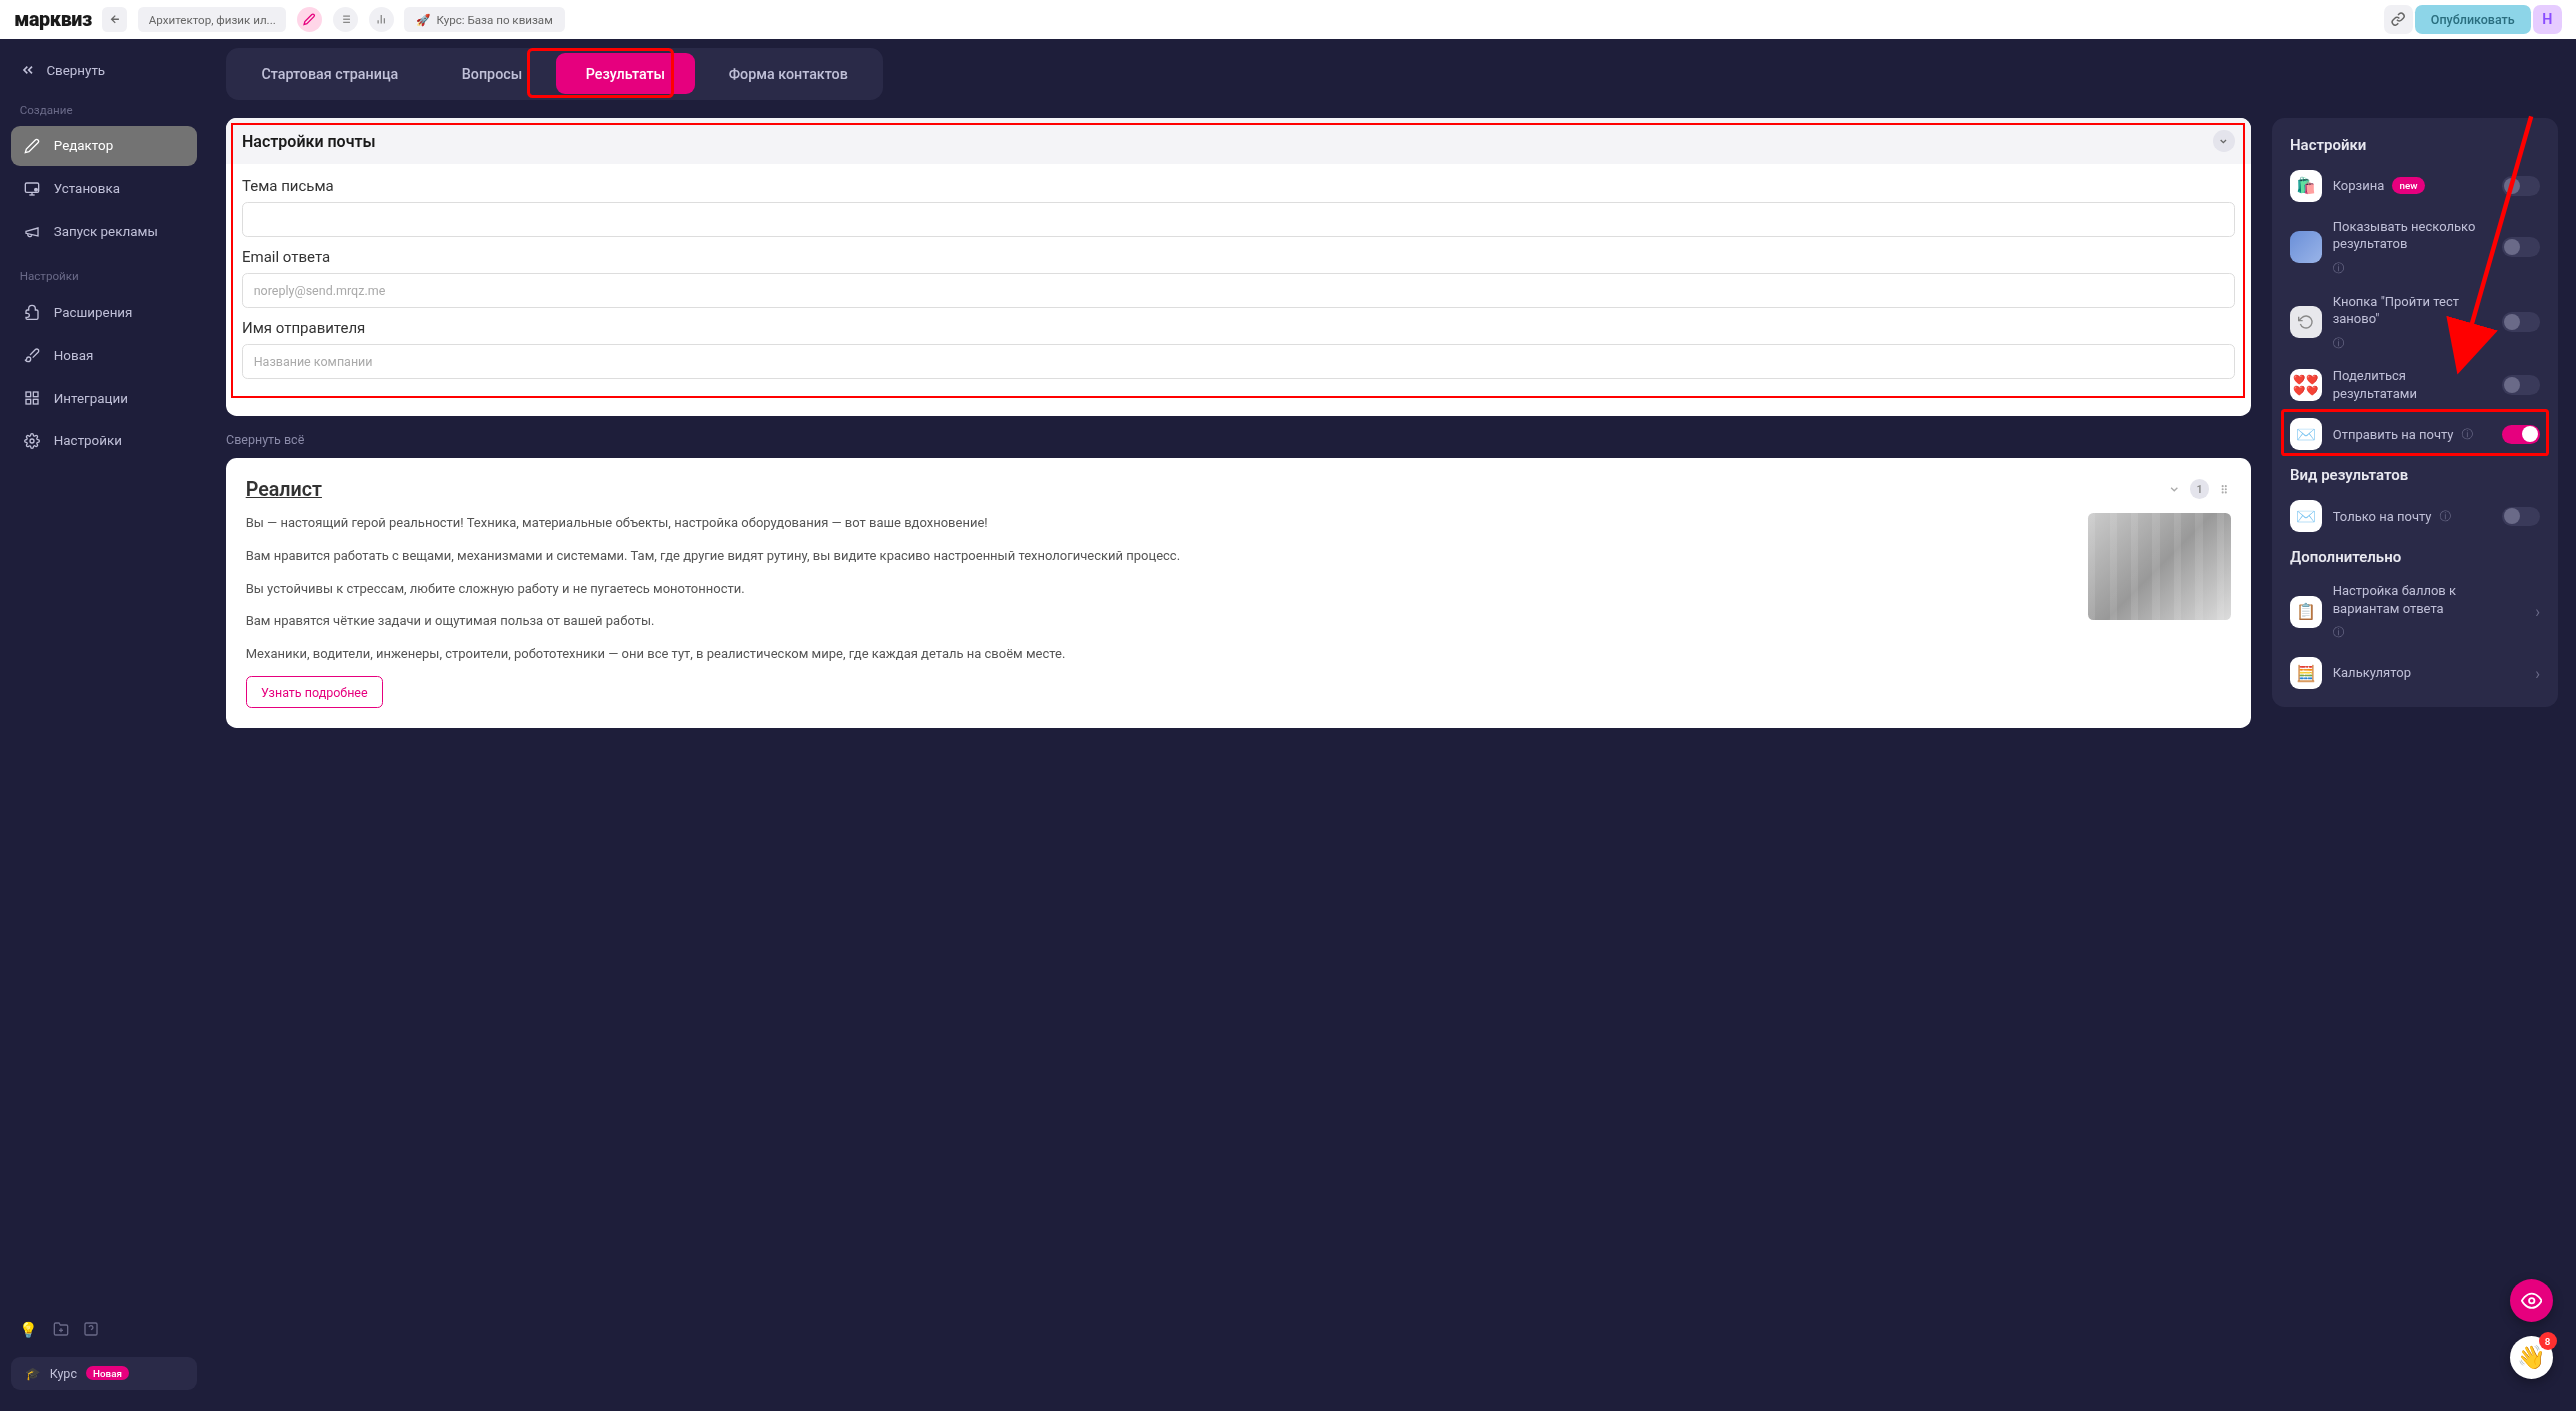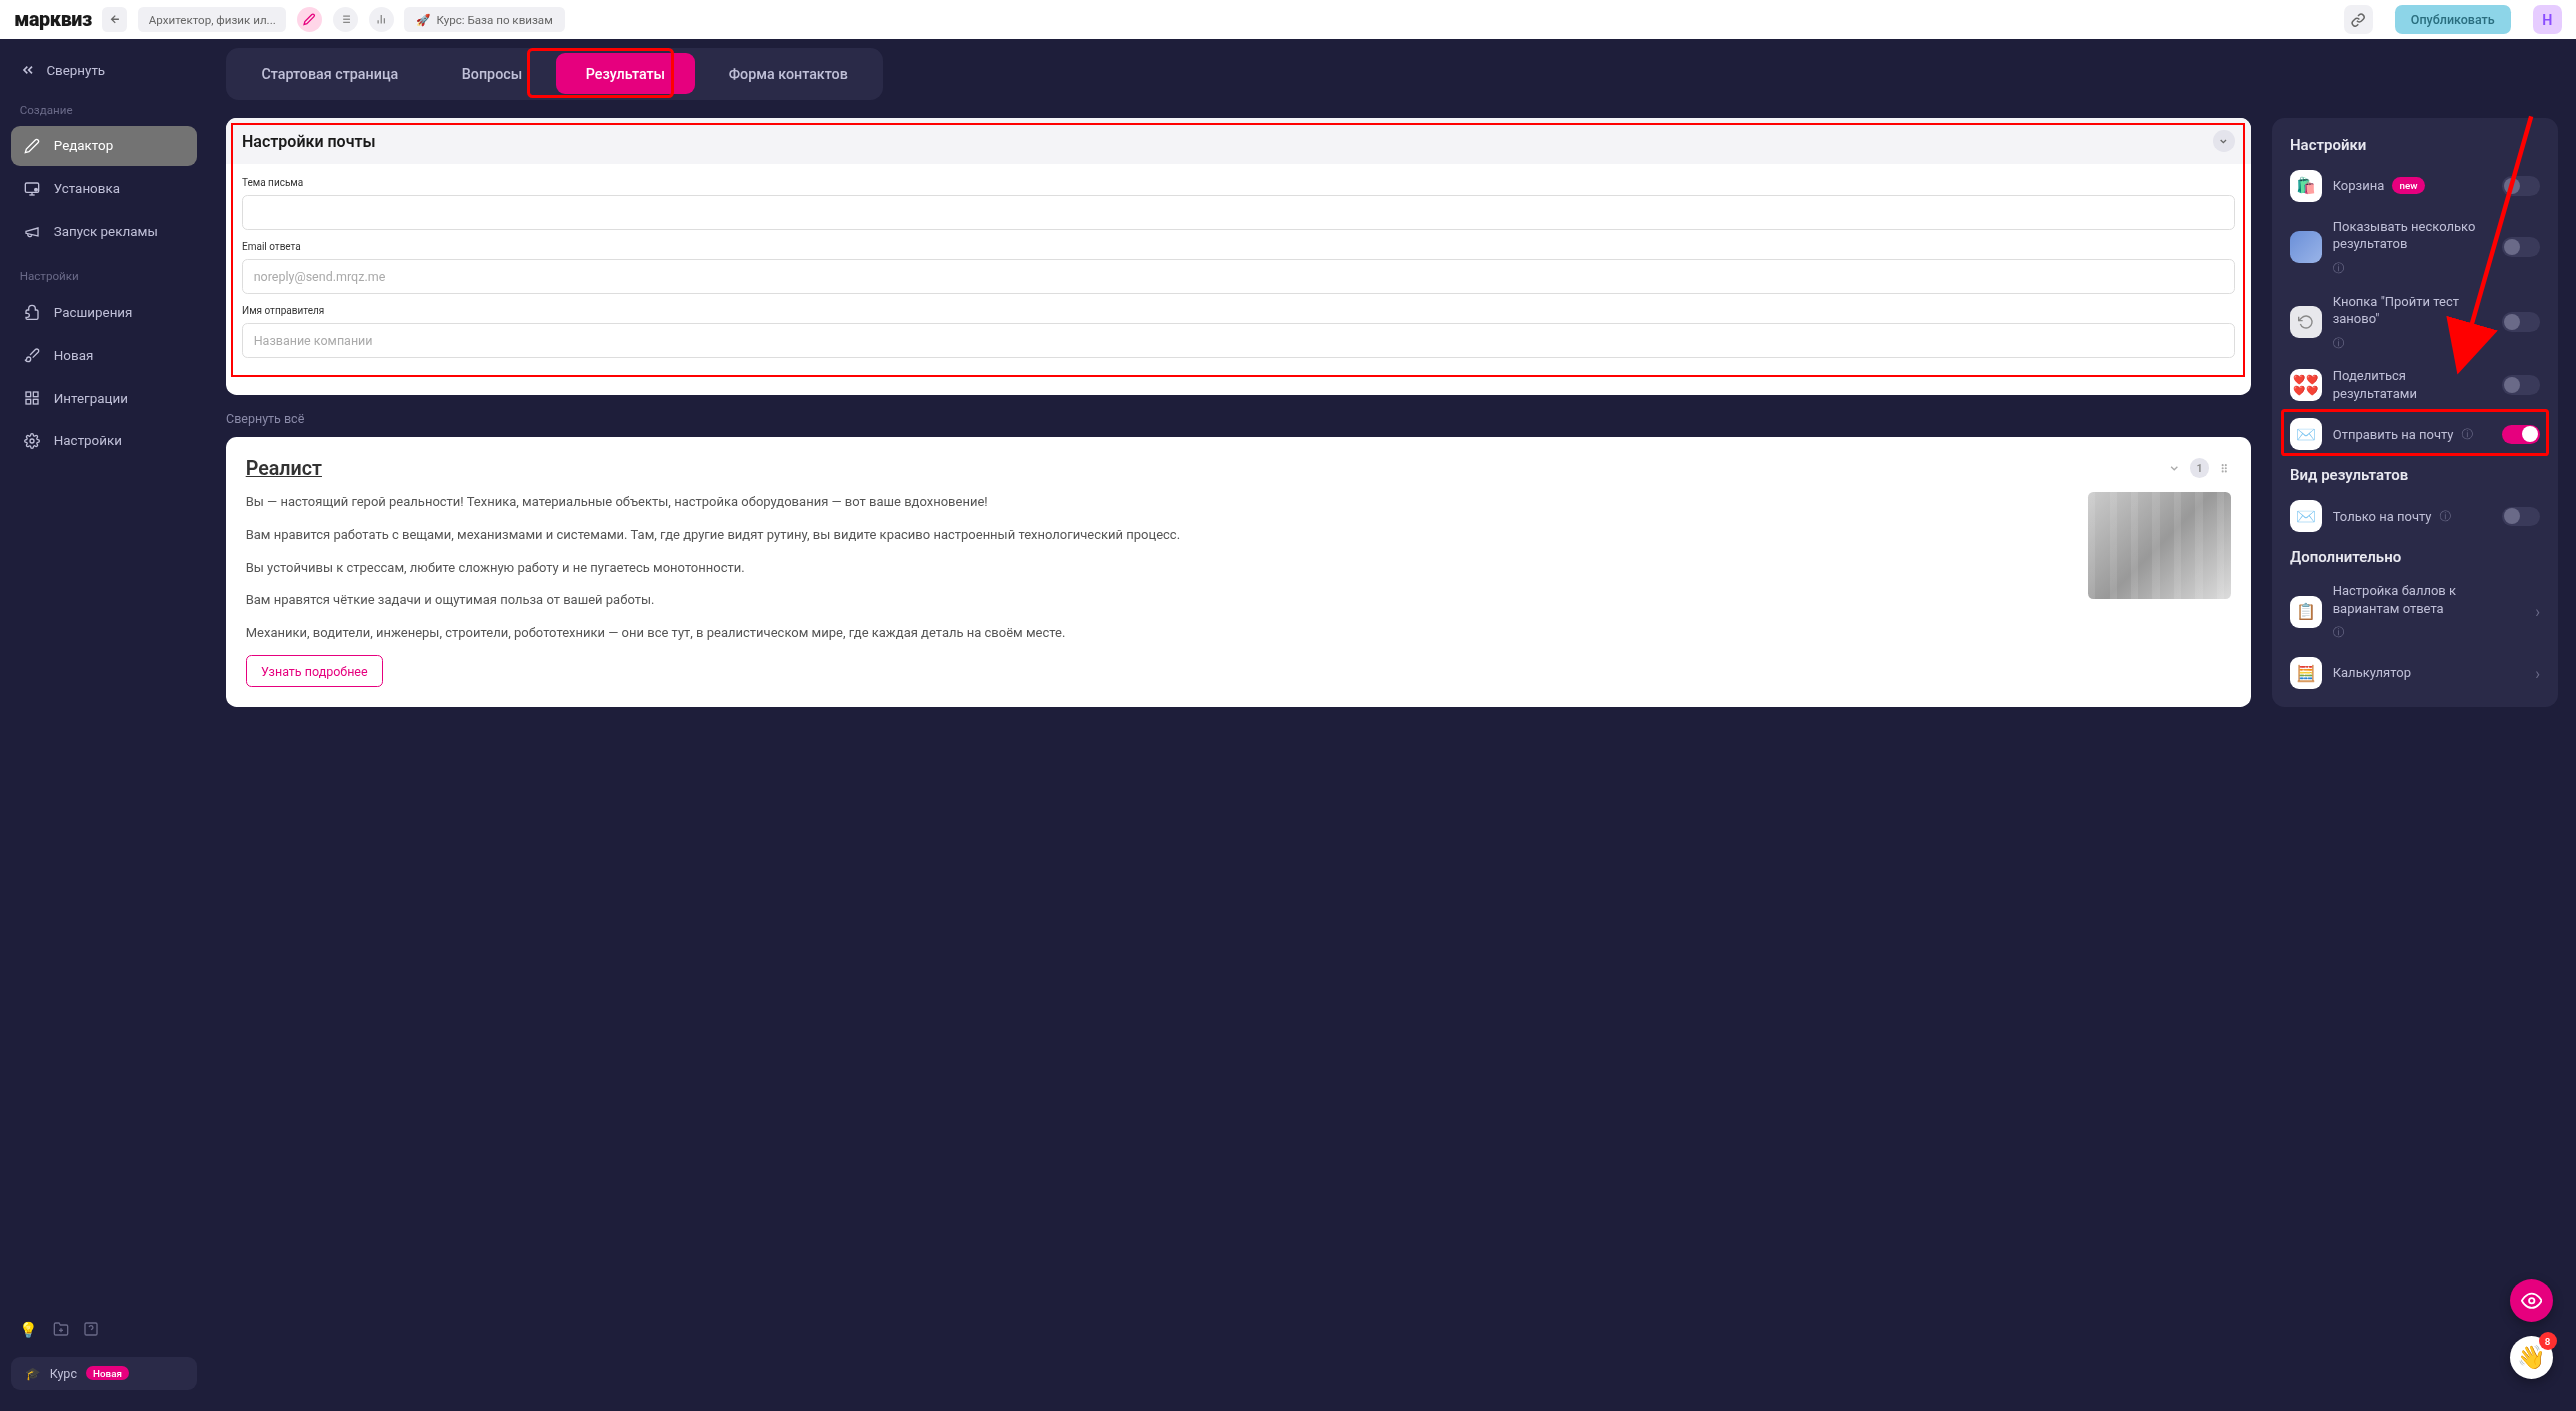--- a/index.html
+++ b/index.html
@@ -7,21 +7,21 @@
 
 .topbar { background: #fff; height: 39px; display: flex; align-items: center; padding: 0 14.3px; justify-content: space-between; }
 .topbar-left { display: flex; align-items: center; gap: 10.7px; }
 .logo { font-weight: 900; font-size: 19.7px; color: #1a1a1a; letter-spacing: -0.4px; }
 .back-btn { width: 25px; height: 25px; border-radius: 5.4px; background: #f0f0f4; display: flex; align-items: center; justify-content: center; cursor: pointer; color: #666; }
 .quiz-name { background: #f0f0f4; padding: 5.4px 10.7px; border-radius: 5.4px; color: #666; font-size: 11.6px; }
 .circle-btn { width: 25px; height: 25px; border-radius: 12.5px; display: flex; align-items: center; justify-content: center; cursor: pointer; }
 .circle-pink { background: #ffd6e8; color: #e6007e; }
 .circle-gray { background: #f0f0f4; color: #888; }
 .course-pill { background: #f0f0f4; padding: 5.4px 12.5px; border-radius: 5.4px; color: #666; font-size: 11.6px; display: flex; align-items: center; gap: 5.4px; }
-.topbar-right { display: flex; align-items: flex-end; gap: 22px; }
+.topbar-right { display: flex; align-items: flex-start; gap: 2px; }
 .link-btn { width: 29px; height: 29px; border-radius: 7.2px; background: #f0f0f4; display: flex; align-items: center; justify-content: center; cursor: pointer; color: #666; }
 .publish-btn { background: #8dd5e8; color: #2a6e7f; padding: 7.2px 16px; border-radius: 7.2px; font-size: 12.5px; font-weight: 500; cursor: pointer; border: none; }
 .avatar { width: 29px; height: 29px; border-radius: 7.2px; background: #e6ccff; color: #8a4dff; display: flex; align-items: center; justify-content: center; font-weight: 600; }
 
 .main { display: flex; height: calc(100vh - 39px); }
 .sidebar { width: 208px; background: #1e1e3a; padding: 14.3px 7.2px; display: flex; flex-direction: column; }
 .collapse-row { display: flex; align-items: center; gap: 10.7px; padding: 9px 12.5px; color: #c0c0d8; font-size: 13.4px; cursor: pointer; }
 .section-label { color: #6a6a88; font-size: 11.6px; padding: 16px 12.5px 7.2px; }
 .nav-item { display: flex; align-items: center; gap: 12.5px; padding: 10.7px 12.5px; color: #c0c0d8; font-size: 13.4px; cursor: pointer; border-radius: 9px; margin: 1.8px 3.6px; }
 .nav-item.active { background: #737373; color: #fff; }
@@ -43,21 +43,21 @@
 .left-col { flex: 1; }
 .right-col { width: 286px; }
 
 .card { background: #fff; border-radius: 10.7px; color: #1a1a1a; }
 .email-card-wrap { position: relative; }
 .red-box-email { position: absolute; border: 2.7px solid #ff0000; pointer-events: none; z-index: 10; }
 .email-header { background: #f4f4f7; padding: 12.5px 16px; display: flex; justify-content: space-between; align-items: center; border-radius: 10.7px 10.7px 0 0; }
 .email-title { font-size: 16px; font-weight: 600; }
 .chevron-circle { width: 21.5px; height: 21.5px; border-radius: 10.7px; background: #e4e4ec; display: flex; align-items: center; justify-content: center; color: #666; cursor: pointer; }
 .email-body { padding: 12.5px 16px 19.7px; }
-.field-label { font-size: 10px; color: #333; margin-bottom: 7.2px; margin-top: 10.7px; }
+.field-label { font-size: 15px; color: #333; margin-bottom: 7.2px; margin-top: 10.7px; }
 .field-label:first-child { margin-top: 0; }
 .text-input { width: 100%; border: 0.9px solid #ddd; border-radius: 5.4px; padding: 9px 10.7px; font-size: 12.5px; color: #333; }
 .text-input::placeholder { color: #aaa; }
 
 .collapse-all { color: #8a8aa8; font-size: 12.5px; margin: 16px 0 10.7px; cursor: pointer; }
 
 .result-card { padding: 19.7px; position: relative; }
 .result-header { display: flex; justify-content: space-between; align-items: center; margin-bottom: 12.5px; }
 .result-title { font-size: 19.7px; font-weight: 600; color: #333; text-decoration: underline; }
 .result-controls { display: flex; align-items: center; gap: 9px; color: #aaa; }

